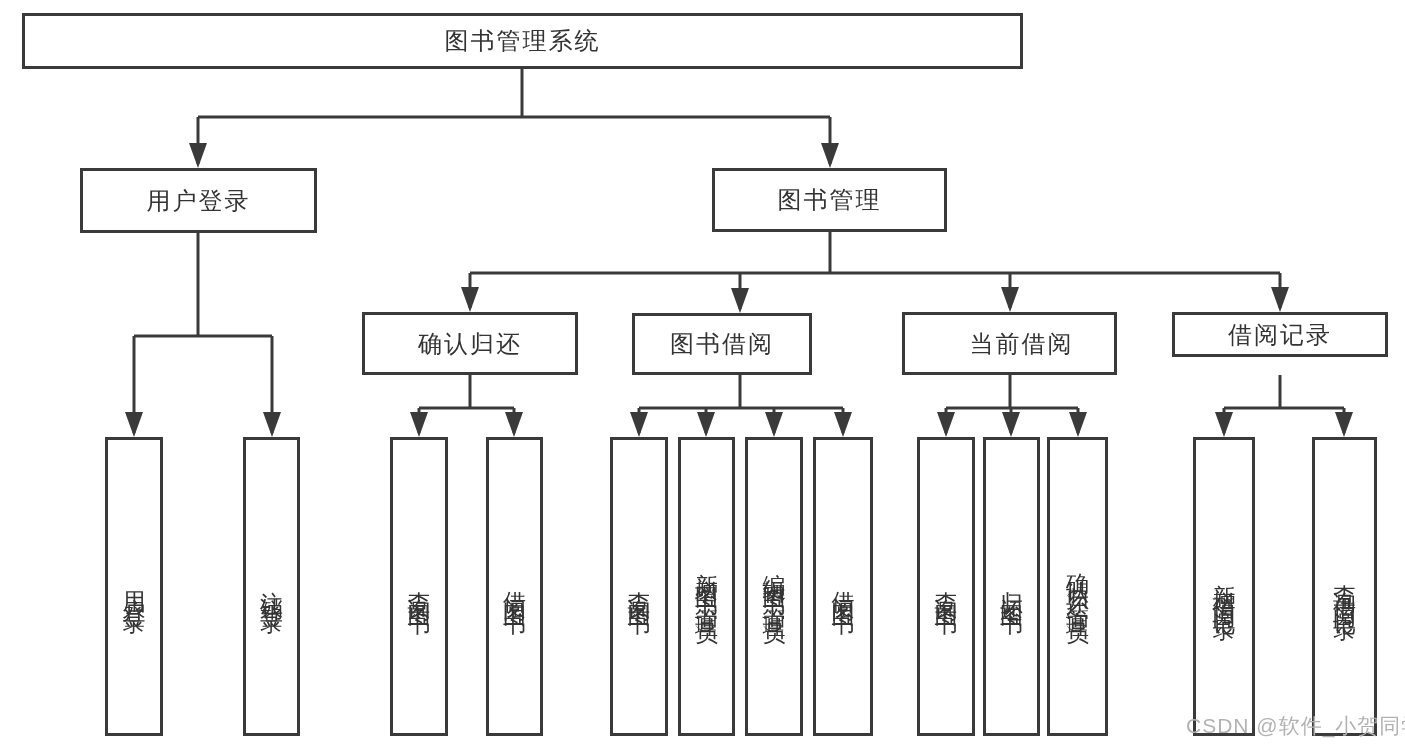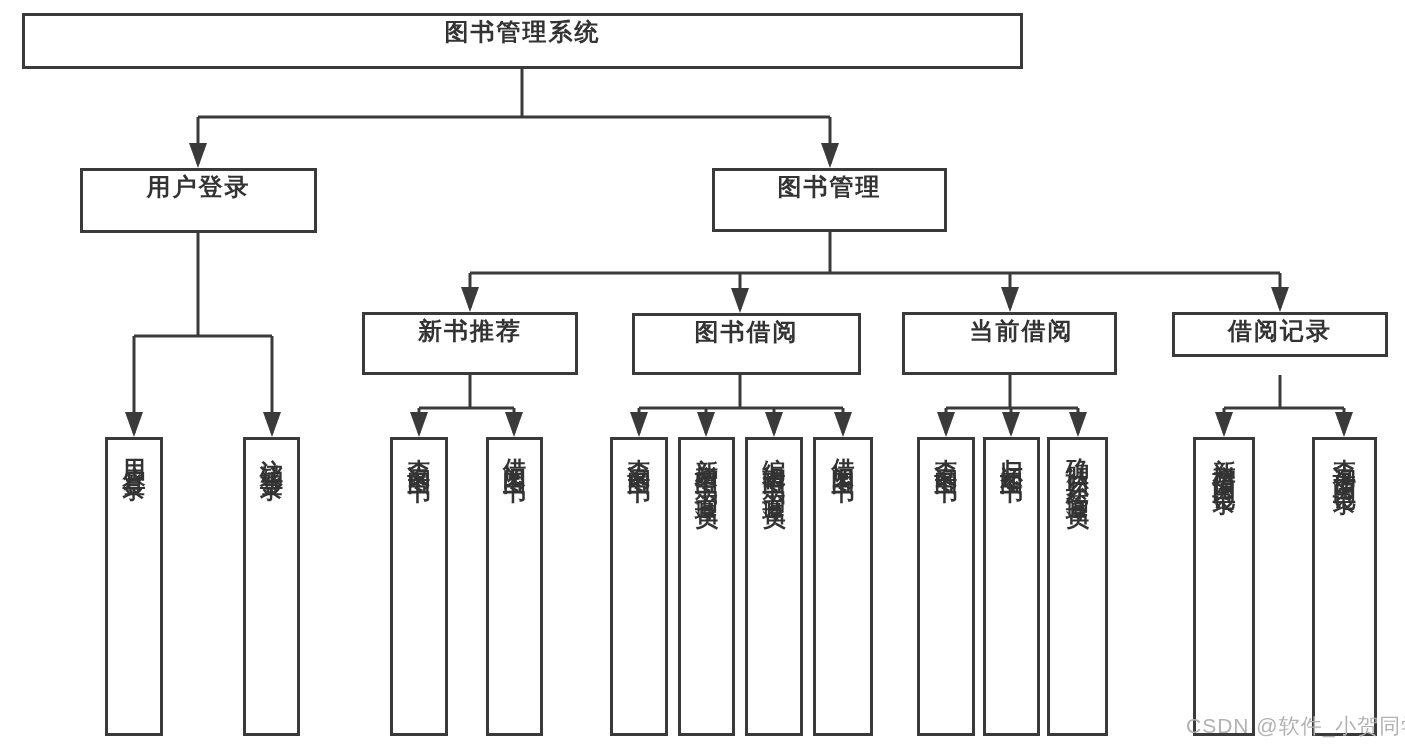--- a/index.html
+++ b/index.html
@@ -34,24 +34,24 @@
   }
   svg.connectors polygon {
     fill: currentColor;
     stroke: none;
   }
   .node {
     position: absolute;
     background: var(--background);
     border: 3px solid var(--line);
     display: flex;
+    align-items: center;
     justify-content: center;
     color: var(--text);
     z-index: 2;
-    font-weight: bold;
   }
   .node.h span {
     font-size: 24px;
     letter-spacing: 2px;
     white-space: nowrap;
   }
   .node.v span {
     writing-mode: vertical-rl;
     text-orientation: mixed;
     font-size: 23px;
@@ -157,23 +157,23 @@
   </div>
 
   <div class="node h" style="left:80px; top:168px; width:237px; height:65px;">
     <span>用户登录</span>
   </div>
   <div class="node h" style="left:712px; top:168px; width:235px; height:64px;">
     <span>图书管理</span>
   </div>
 
   <div class="node h" style="left:362px; top:312px; width:216px; height:63px;">
-    <span>新书推荐</span>
-  </div>
-  <div class="node h" style="left:632px; top:313px; width:229px; height:62px;">
+    <span>确认归还</span>
+  </div>
+  <div class="node h" style="left:632px; top:313px; width:180px; height:62px;">
     <span>图书借阅</span>
   </div>
   <div class="node h" style="left:902px; top:312px; width:215px; height:63px;padding-left:24px;">
     <span>当前借阅</span>
   </div>
   <div class="node h" style="left:1172px; top:312px; width:216px; height:45px;">
     <span>借阅记录</span>
   </div>
 
   <div class="node v" style="left:105px; top:437px; width:58px; height:299px;">

